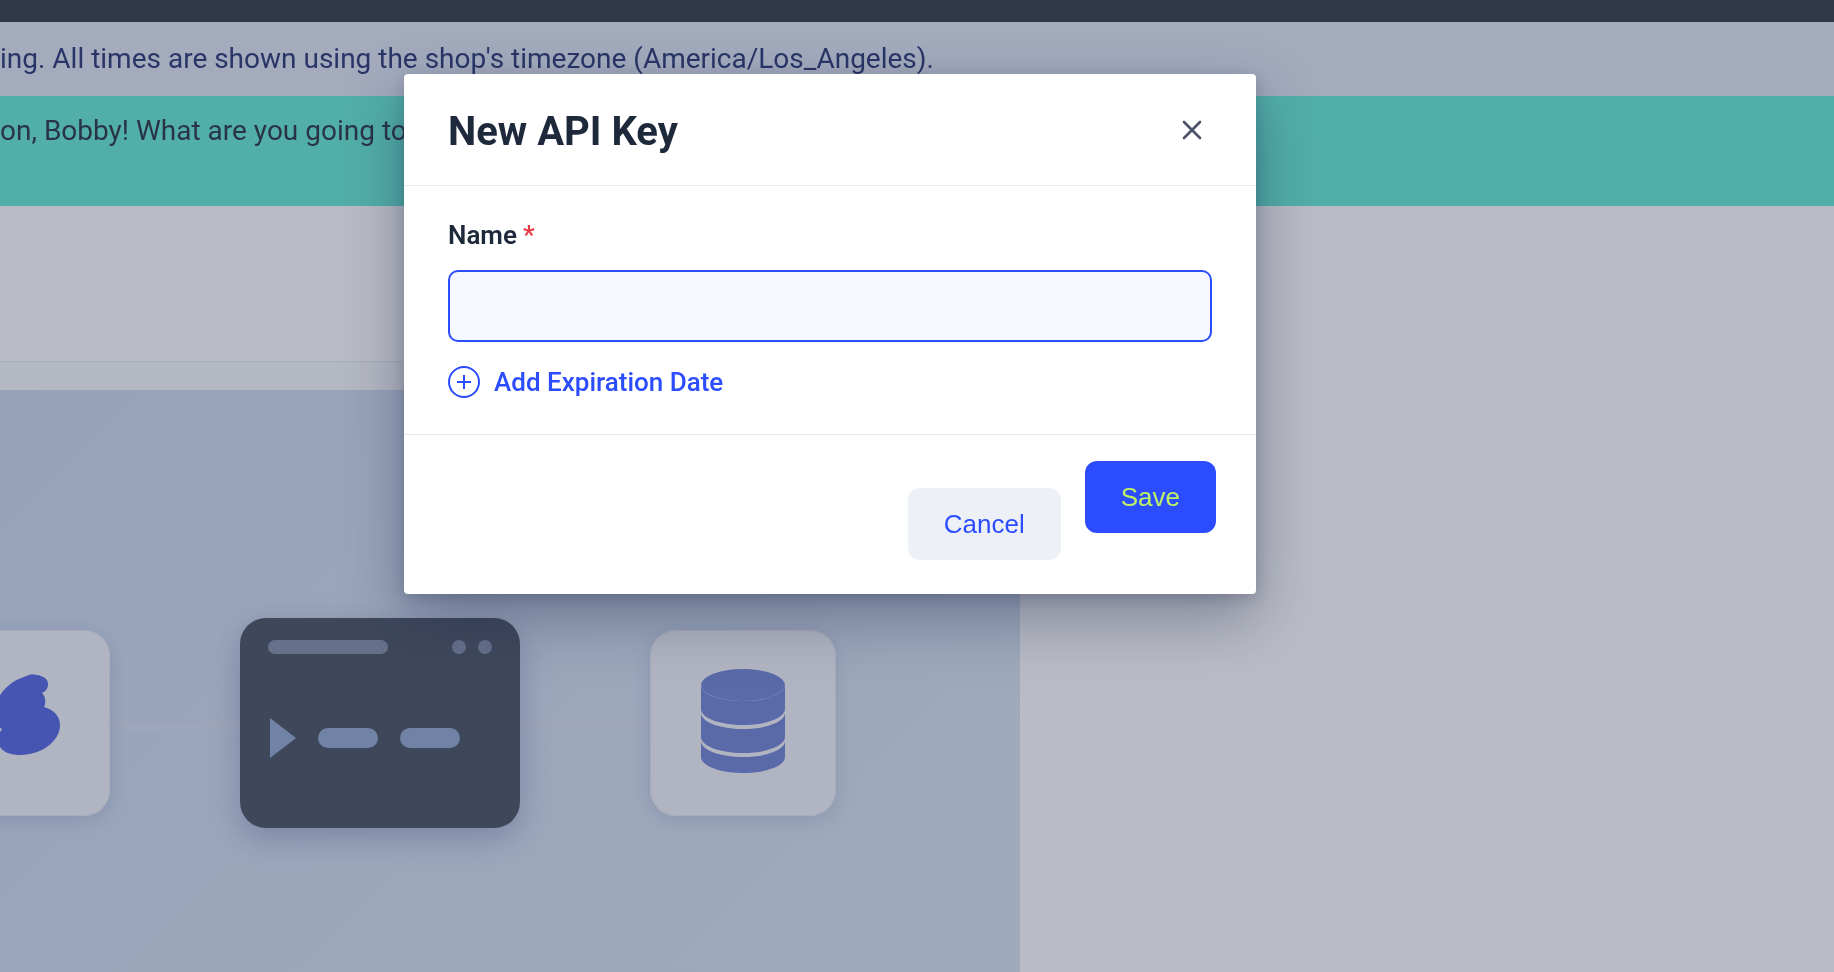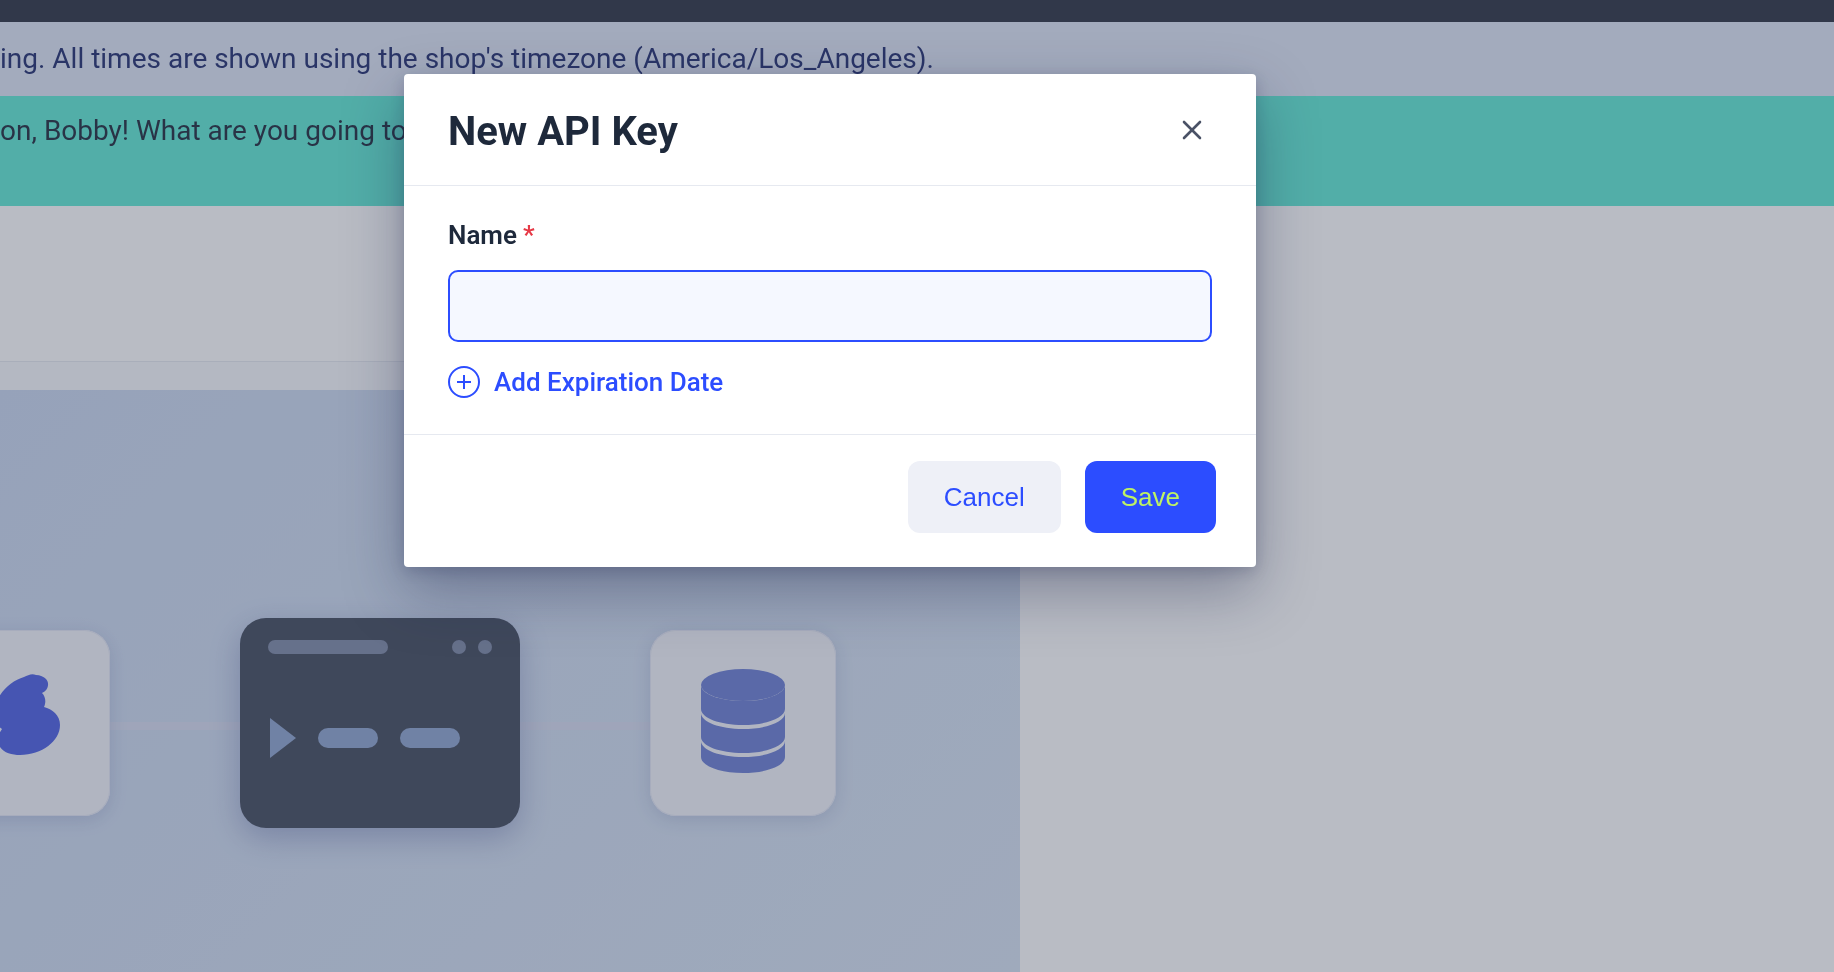--- a/index.html
+++ b/index.html
@@ -242,20 +242,21 @@
     border-radius: 12px;
     font-size: 26px;
     font-weight: 500;
     display:flex; align-items:center; justify-content:center;
     cursor:pointer;
     border:none;
   }
   .btn-secondary {
     background:#eef0f7;
     color:#2c4dff;
+    margin-top:27px;
   }
   .btn-primary {
     background:#2c4dff;
     color:#bef264;
   }
 </style>
 </head>
 <body>
 
 <div class="top-strip"></div>

